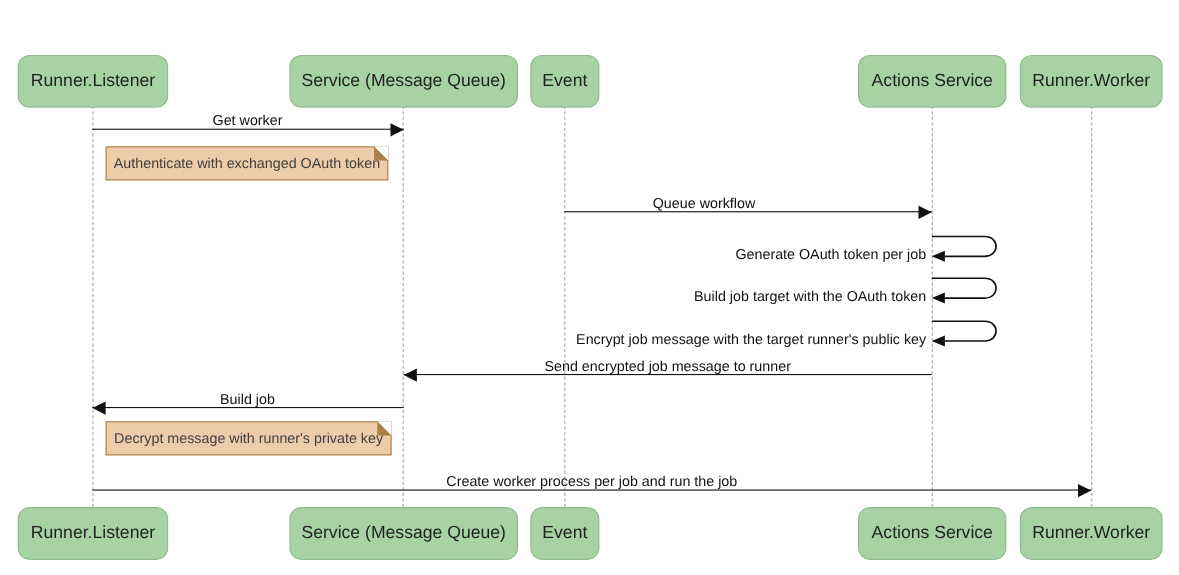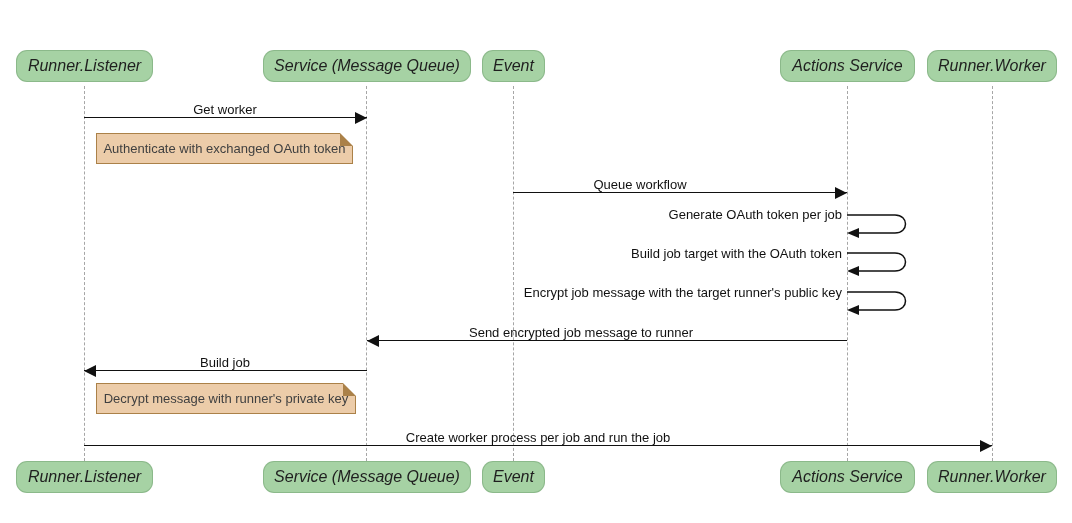--- a/index.html
+++ b/index.html
@@ -11,33 +11,33 @@
   }
   .title {
     position:absolute; left:0; right:0; top:11px;
     text-align:center; font-size:16px; font-weight:bold; color:#000;
   }
   .lifeline {
     position:absolute; top:86px; height:375px; width:0;
     border-left:1px dashed var(--lifeline,#a6a6a6);
   }
   .participant {
-    position:absolute; height:32px;
+    position:absolute; height:48px;
     background:var(--participant-fill,#a6d2a4);
     border:1px solid rgba(60,110,60,0.25);
     border-radius:11px;
     display:flex; align-items:center; justify-content:center;
     font-size:16px; color:var(--participant-text,#1f1f1f);
-    box-sizing:border-box; white-space:nowrap;font-style:italic;
+    box-sizing:border-box; white-space:nowrap;
   }
   .msg-label {
     position:absolute; font-size:13px; line-height:15px;
     white-space:nowrap; transform:translateX(-50%); color:#111;
   }
-  .loop-label { transform:none; text-align:right; }
+  .loop-label { transform:none; text-align:right;margin-top:16px; }
   .msg-line {
     position:absolute; height:0;
     border-top:1.5px solid var(--arrow,#111);
   }
   .ah { position:absolute; width:0; height:0; border-style:solid; }
   .ah-r { border-width:6px 0 6px 12px; border-color:transparent transparent transparent var(--arrow,#111); }
   .ah-l { border-width:6px 12px 6px 0; border-color:transparent var(--arrow,#111) transparent transparent; }
   .selfloop { position:absolute; color:var(--arrow,#111); }
   .note {
     position:absolute;
@@ -115,21 +115,21 @@
 
   <div>
     <div class="msg-label loop-label" style="left:450px; width:392px; top:285px">Encrypt job message with the target runner's public key</div>
     <svg class="selfloop" style="left:847px; top:288px" width="70" height="30" viewBox="0 0 70 30">
       <path d="M0,4 H48 C62,4 62,22 48,22 H12" fill="none" stroke="currentColor" stroke-width="1.5"></path>
       <polygon points="0,22 12,17 12,27" fill="currentColor"></polygon>
     </svg>
   </div>
 
   <div>
-    <div class="msg-label" style="left:581px; top:325px">Send encrypted job message to runner</div>
+    <div class="msg-label" style="left:607px; top:325px">Send encrypted job message to runner</div>
     <div class="msg-line" style="left:367px; top:340px; width:480px"></div>
     <div class="ah ah-l" style="left:367px; top:335px"></div>
   </div>
 
   <div>
     <div class="msg-label" style="left:225px; top:355px">Build job</div>
     <div class="msg-line" style="left:84px; top:370px; width:283px"></div>
     <div class="ah ah-l" style="left:84px; top:365px"></div>
   </div>
 

